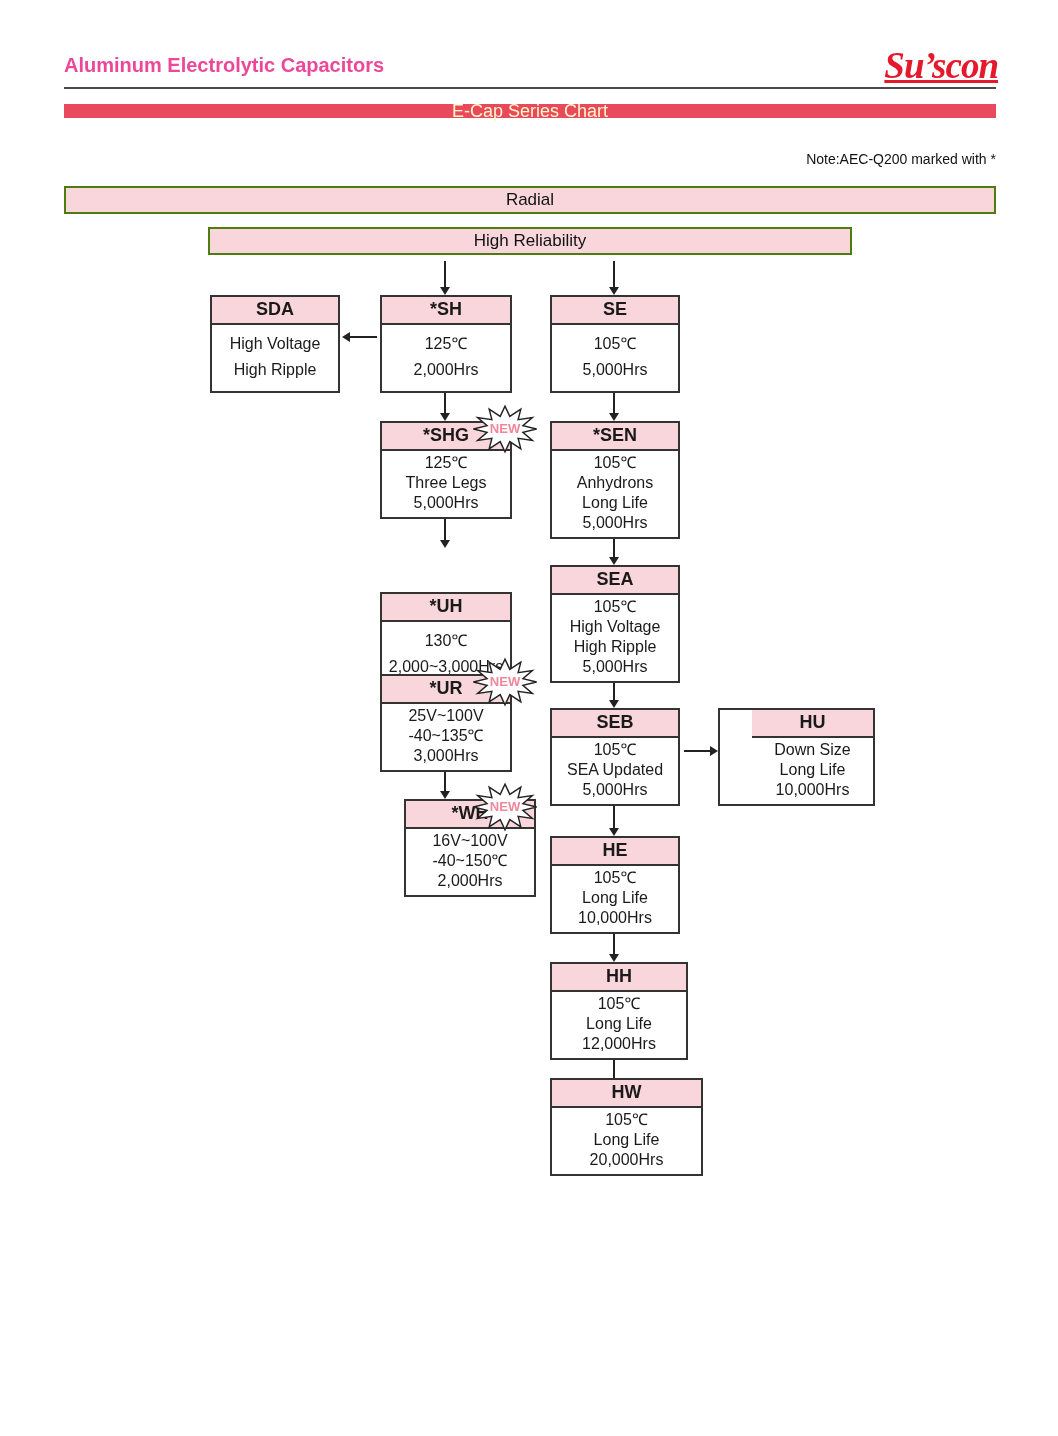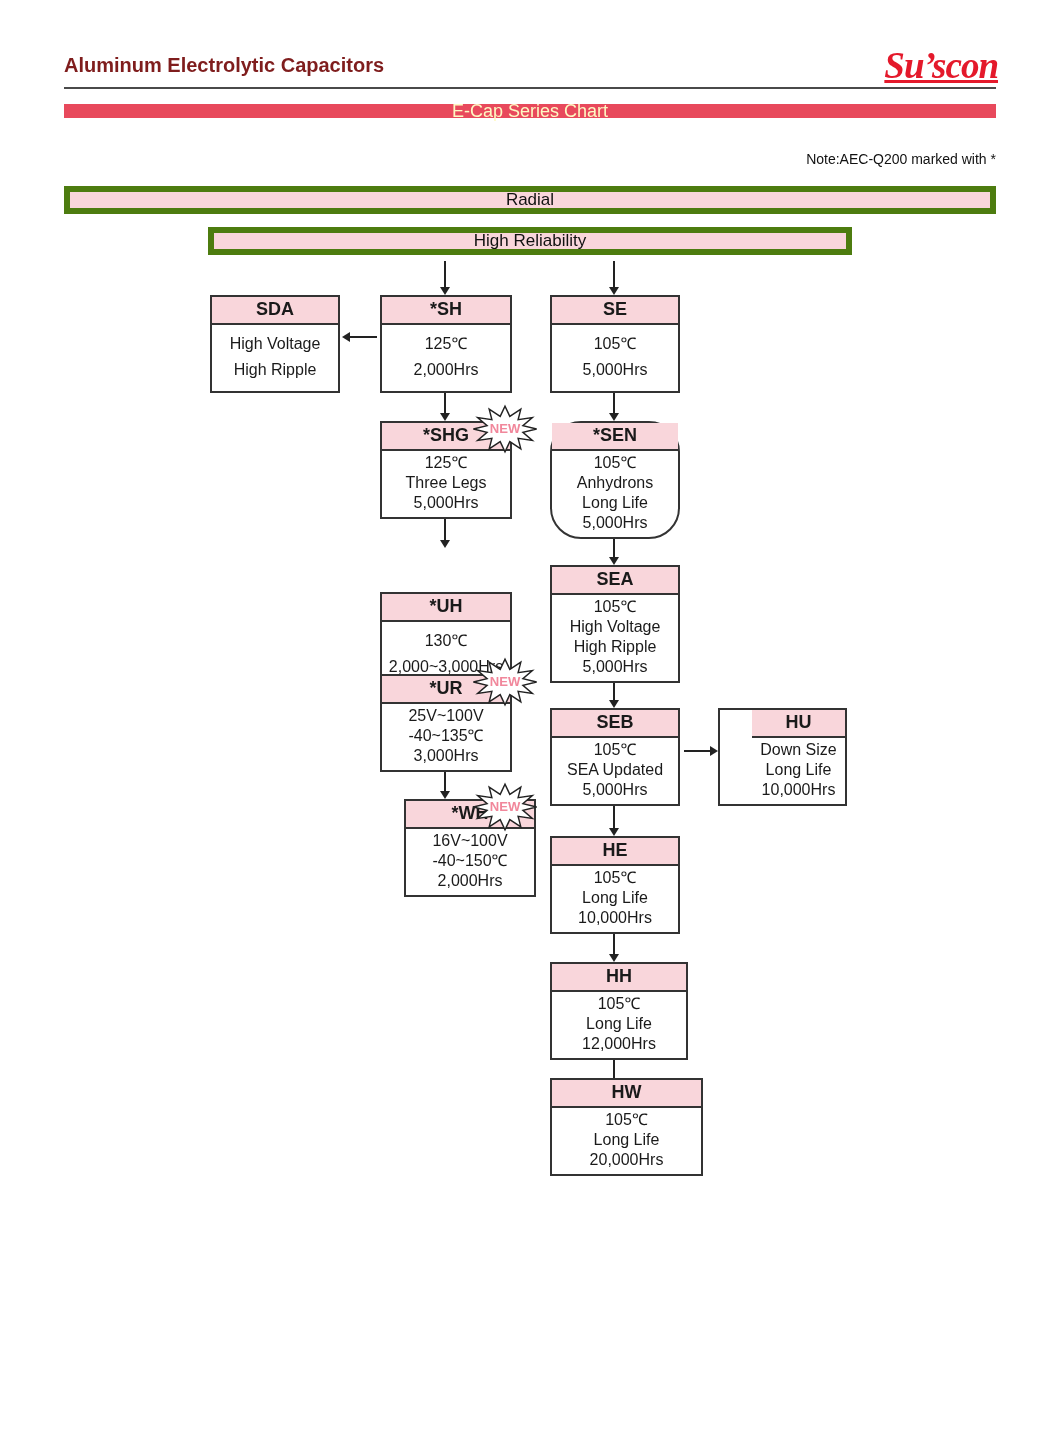--- a/index.html
+++ b/index.html
@@ -6,21 +6,21 @@
   .page {
     position:relative;
     width:1058px; height:1436px;
     background:#ffffff;
     font-family:"Liberation Sans", sans-serif;
     color:#1a1a1a;
     overflow:hidden;
   }
   .doc-title {
     position:absolute; left:64px; top:54px;
-    font-size:20px; font-weight:bold; color:#7f1d1d;
+    font-size:20px; font-weight:bold; color:#ec4899;
   }
   .logo {
     position:absolute; right:60px; top:44px;
     font-family:"Liberation Serif", serif;
     font-style:italic; font-weight:bold;
     font-size:37px; color:#e4192b; letter-spacing:-1px;text-decoration:underline;
   }
   .head-rule {
     position:absolute; left:64px; top:87px; width:932px; height:2px;
     background:#4a4a4a;
@@ -30,21 +30,21 @@
     background:#e8495c; color:#fef9c3;
     font-size:18px; font-weight:normal;
     display:flex; align-items:center; justify-content:center;
   }
   .note {
     position:absolute; right:62px; top:151px;
     font-size:14px; color:#111;
   }
   .pink-bar {
     position:absolute; height:28px;
-    background:#f9d6db; border:6px solid #4d7c0f;
+    background:#f9d6db; border:2px solid #4d7c0f;
     display:flex; align-items:center; justify-content:center;
     font-size:17px; color:#111;
     box-sizing:border-box;
   }
   .bar-radial { left:64px; top:186px; width:932px; }
   .bar-hr { left:208px; top:227px; width:644px; }
 
   .node {
     position:absolute;
     border:2px solid #333;
@@ -153,21 +153,21 @@
 
   <div class="node" style="left:380px;top:421px;width:132px;">
     <div class="hd">*SHG</div>
     <div class="bd">
       <div>125℃</div>
       <div>Three Legs</div>
       <div>5,000Hrs</div>
     </div>
   </div>
 
-  <div class="node" style="left:550px;top:421px;width:130px;border-radius:31px;">
+  <div class="node" style="left:550px;top:421px;width:130px;">
     <div class="hd">*SEN</div>
     <div class="bd">
       <div>105℃</div>
       <div>Anhydrons</div>
       <div>Long Life</div>
       <div>5,000Hrs</div>
     </div>
   </div>
 
   <div class="node" style="left:380px;top:548px;width:132px;margin-top:44px;">
@@ -199,21 +199,21 @@
 
   <div class="node" style="left:550px;top:708px;width:130px;">
     <div class="hd">SEB</div>
     <div class="bd">
       <div>105℃</div>
       <div>SEA Updated</div>
       <div>5,000Hrs</div>
     </div>
   </div>
 
-  <div class="node" style="left:718px;top:708px;width:129px;padding-left:32px;">
+  <div class="node" style="left:718px;top:708px;width:157px;padding-left:32px;">
     <div class="hd">HU</div>
     <div class="bd">
       <div>Down Size</div>
       <div>Long Life</div>
       <div>10,000Hrs</div>
     </div>
   </div>
 
   <div class="node" style="left:380px;top:799px;width:132px;margin-left:24px;">
     <div class="hd">*WH</div>

